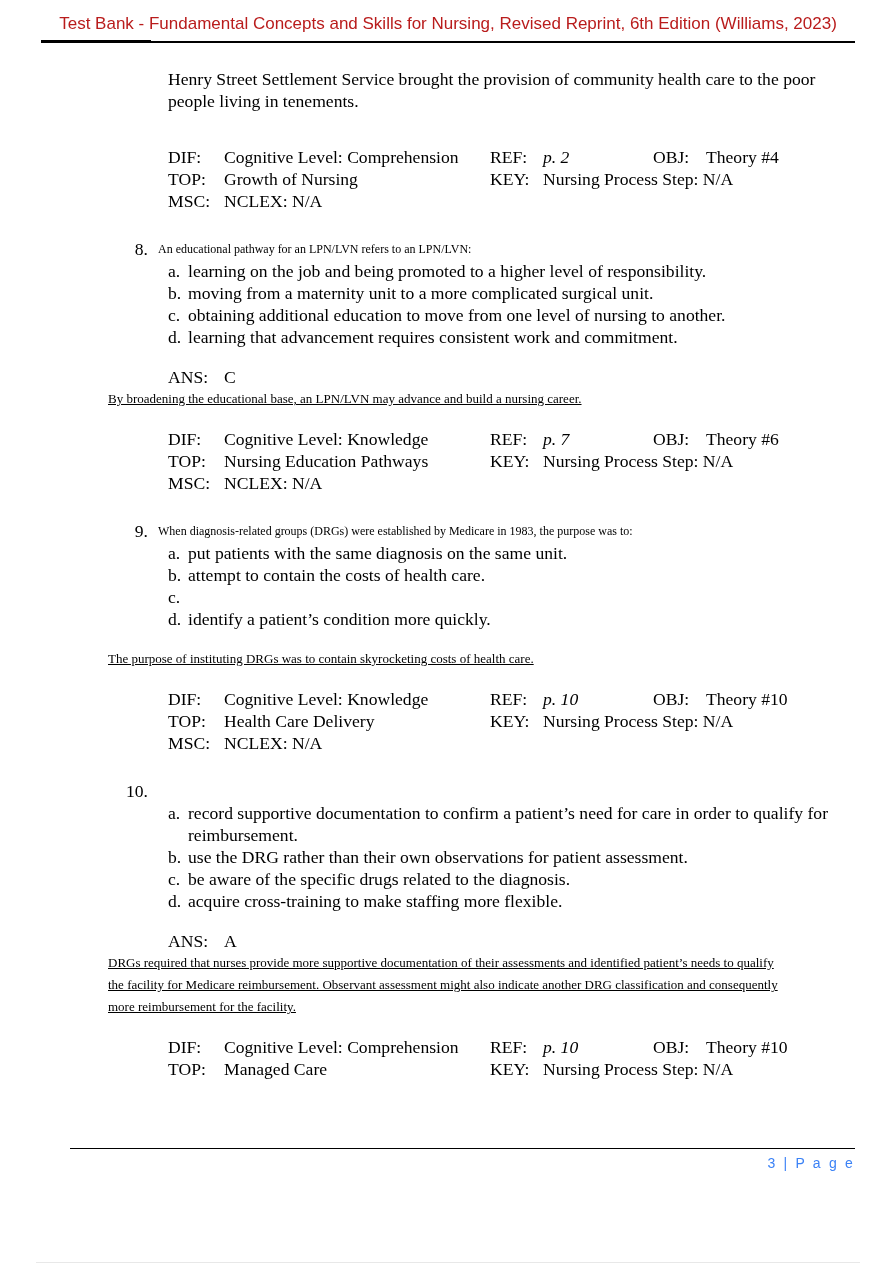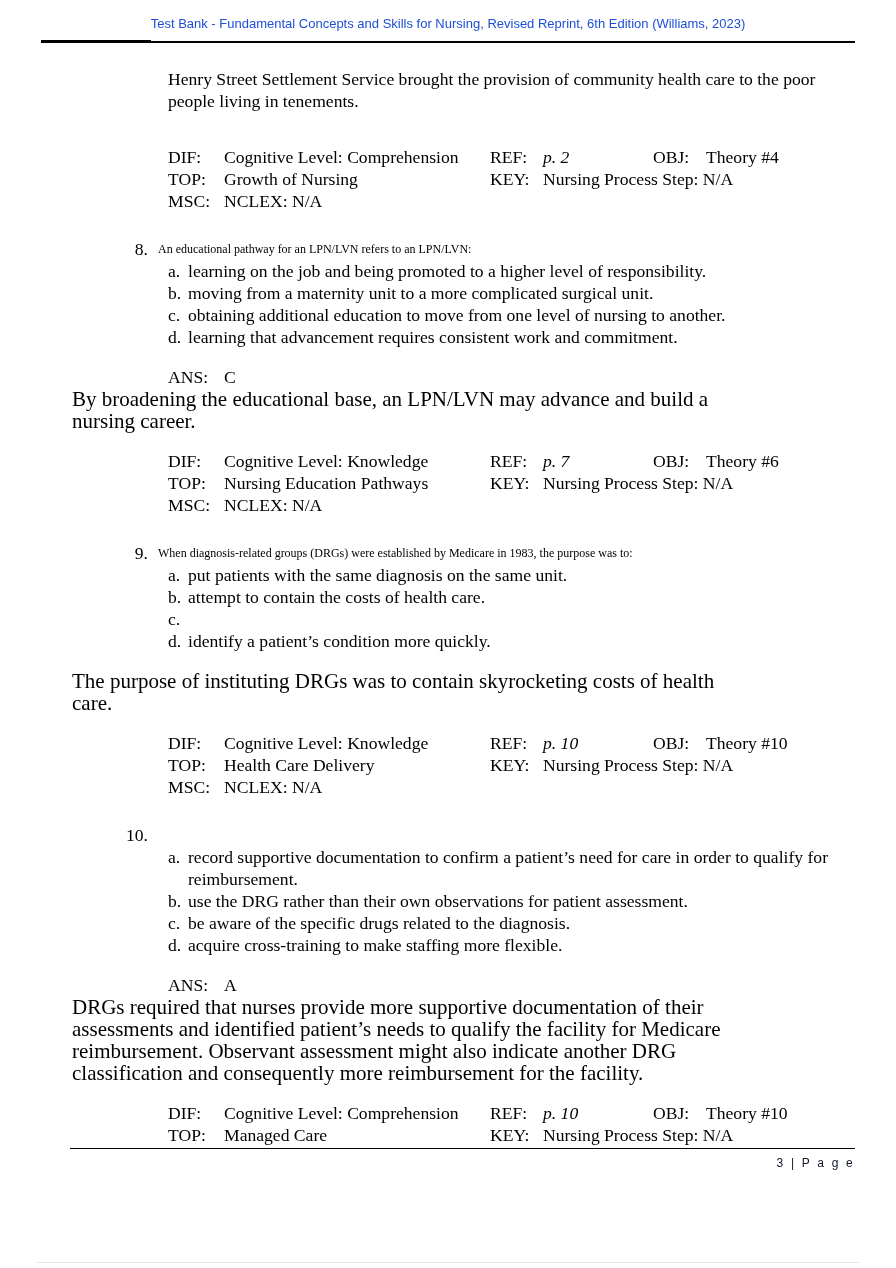--- a/index.html
+++ b/index.html
@@ -29,23 +29,23 @@
   
   .header {
     position: absolute;
     left: 0;
     top: 16px;
     width: 896px;
     text-align: center;
   }
   .header-text {
     font-family: "Liberation Sans", "DejaVu Sans", sans-serif;
-    font-size: 13px;
+    font-size: 17px;
     line-height: 16px;
-    color: #1d4ed8;
+    color: #b91c1c;
     white-space: nowrap;
   }
   .header-rule {
     position: absolute;
     left: 41px;
     top: 41px;
     width: 814px;
     height: 0;
     border-top: 2px solid #000000;
   }
@@ -153,48 +153,49 @@
 
   
   .ans-line {
     margin-left: 168px;
     font-size: 17.6px;
     line-height: 22px;
     white-space: nowrap;
   }
   .ans-label { display: inline-block; width: 56px; }
   .rationale {
-    margin-left: 72px;
+    margin-left: 108px;
     width: 684px;
-    font-size: 21px;
-    line-height: 22px;
+    font-size: 13px;
+    line-height: 22px;
+    text-decoration: underline;
   }
 
   
   .footer-rule {
     position: absolute;
     left: 70px;
     top: 1148px;
     width: 785px;
     height: 0;
     border-top: 1.5px solid #000000;
   }
   .footer {
     position: absolute;
     left: 0;
     top: 1153px;
     width: 855px;
     text-align: right;
   }
   .footer-text {
     font-family: "Liberation Sans", "DejaVu Sans", sans-serif;
-    font-size: 12px;
+    font-size: 14px;
     line-height: 20px;
     letter-spacing: 2.2px;
-    color: #0f172a;
+    color: #3b82f6;
   }
   .page-edge {
     position: absolute;
     left: 36px;
     top: 1262px;
     width: 824px;
     height: 0;
     border-top: 1px solid #e8e8e8;
   }
 </style>

